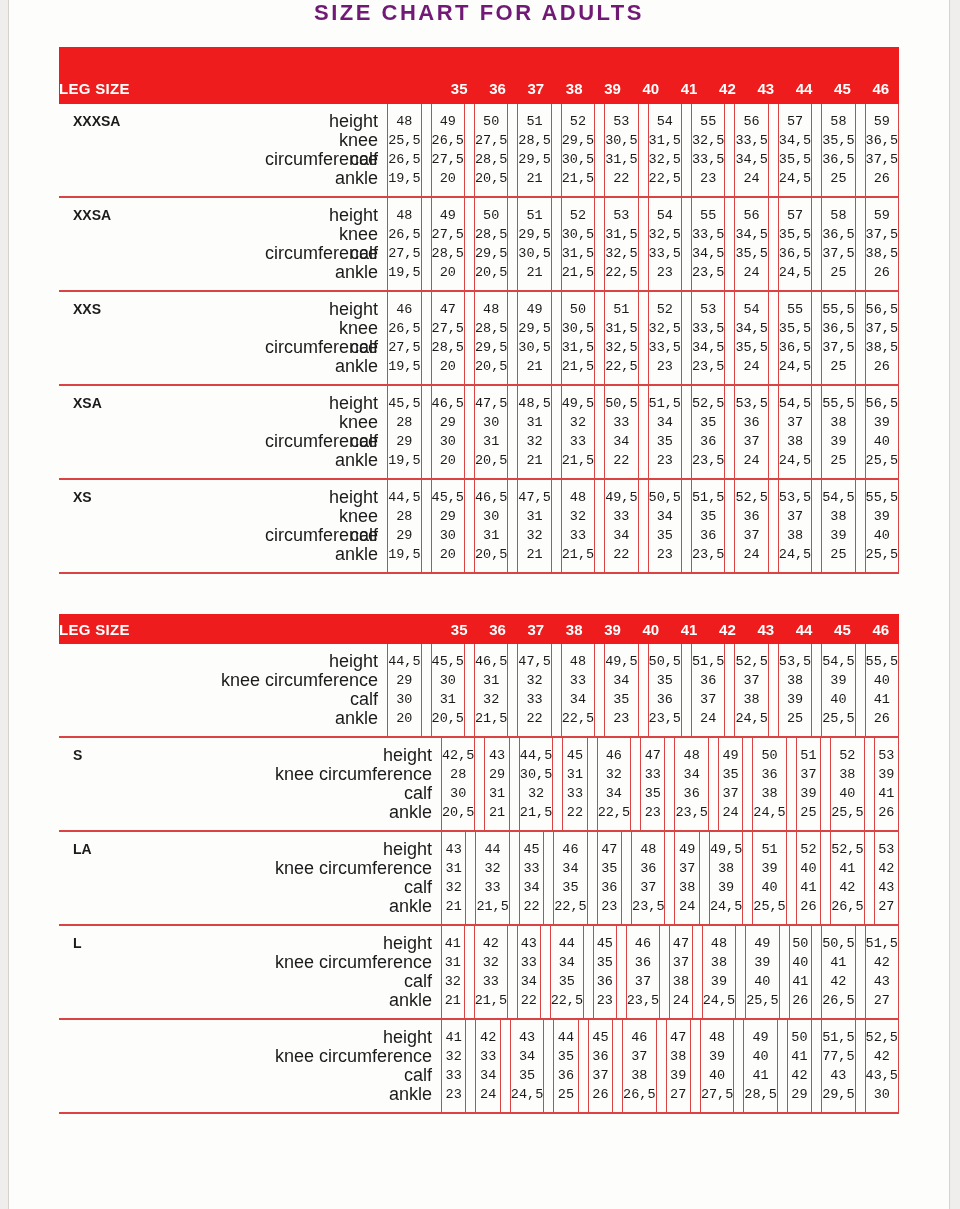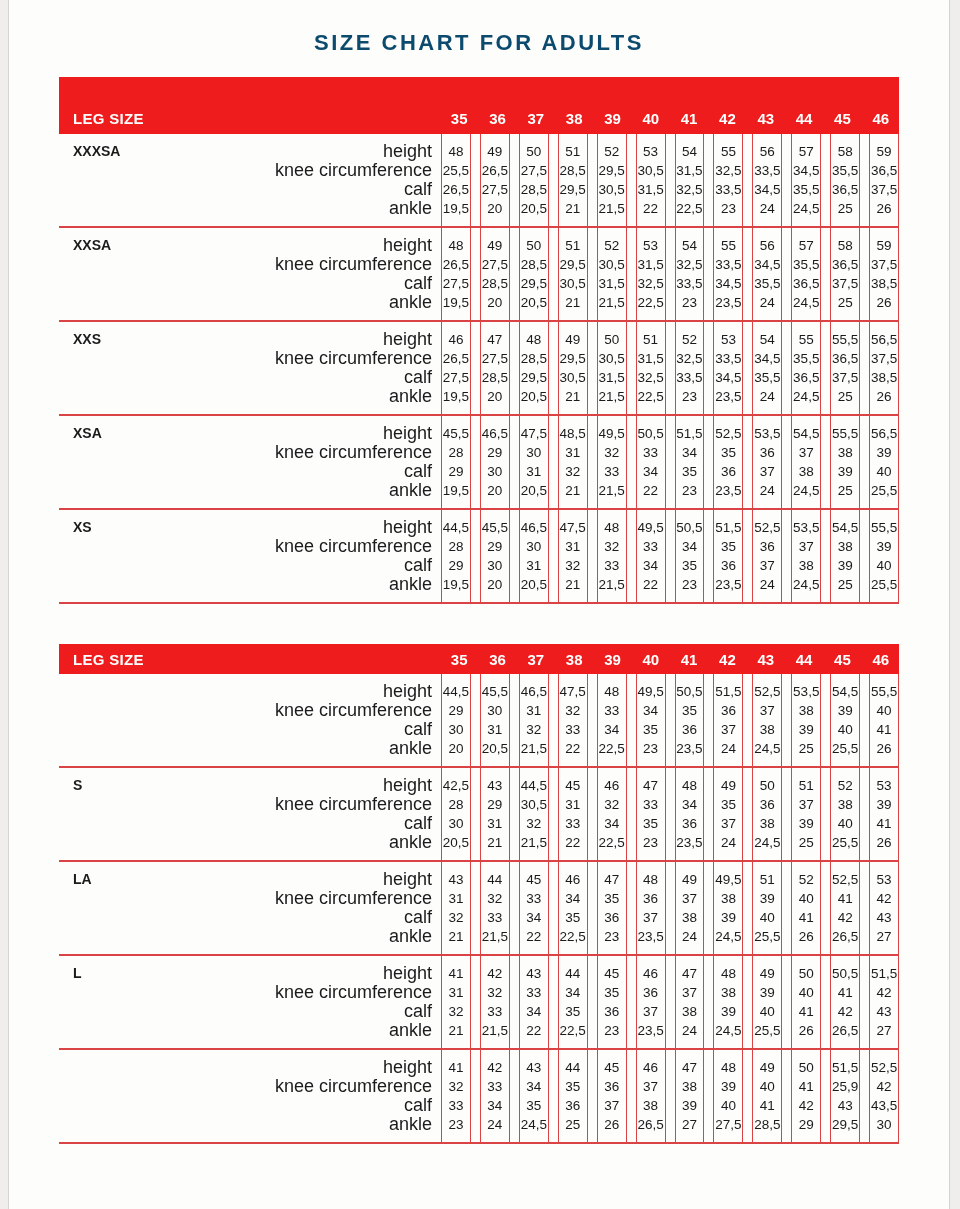--- a/index.html
+++ b/index.html
@@ -17,57 +17,56 @@
   .page {
     position: relative;
     width: 942px; height: 1209px;
     margin-left: 8px;
     background: #fdfdfc;
     border-left: 1px solid #d6d3ce;
     border-right: 1px solid #d6d3ce;
     overflow: hidden;
   }
   h1.title {
-    padding-top: 30px;
     text-align: center;
     font-size: 22px;
     font-weight: bold;
     letter-spacing: 2.5px;
-    color: #0c4a6e;
+    color: #701a75;
   }
   .tables { margin: 21px 0 0 50px; width: 840px; }
   .size-table + .size-table { margin-top: 40px; }
 
   .band {
     display: flex;
     background: var(--band-red);
     color: #fff;
     font-weight: bold;
     font-size: 15px;
     height: 30px;
     align-items: center;
   }
   .band.tall { height: 57px; align-items: flex-end; padding-bottom: 7px; }
-  .band-label { width: 382px; padding-left: 14px; letter-spacing: 0.3px; }
+  .band-label { width: 382px; letter-spacing: 0.3px; }
   .band-cols { flex: 1; display: flex; gap: 2px; }
   .band-col { flex: 1; text-align: center; }
 
   .group { display: flex; border-bottom: 2px solid var(--line-red); }
   .label-cell { width: 382px; display: flex; padding: 8px 0; gap: 31px; }
   .group-name {
     width: 150px; padding-left: 14px;
     font-weight: bold; font-size: 14px; line-height: 19px;
   }
   .row-labels { flex: 1; }
   .row-label {
     height: 19px; line-height: 19px;
     text-align: right; padding-right: 9px;
     font-size: 18px;
   }
-  .cols { flex: 1; display: flex; gap: 9px; }
+  .cols { flex: 1; display: flex; gap: 9px; font-family: Liberation Mono, monospace; }
   .col {
     flex: 1; padding: 8px 0;
     border-left: 1px solid var(--line-red);
     border-right: 1px solid var(--line-red);
   }
   .val { height: 19px; line-height: 19px; text-align: center; font-size: 13.5px; }
 </style>
 </head>
 <body>
 
@@ -940,21 +939,21 @@
               <div class="val">28,5</div>
             </div>
             <div class="col">
               <div class="val">50</div>
               <div class="val">41</div>
               <div class="val">42</div>
               <div class="val">29</div>
             </div>
             <div class="col">
               <div class="val">51,5</div>
-              <div class="val">25,9</div>
+              <div class="val">77,5</div>
               <div class="val">43</div>
               <div class="val">29,5</div>
             </div>
             <div class="col">
               <div class="val">52,5</div>
               <div class="val">42</div>
               <div class="val">43,5</div>
               <div class="val">30</div>
             </div>
           </div>

